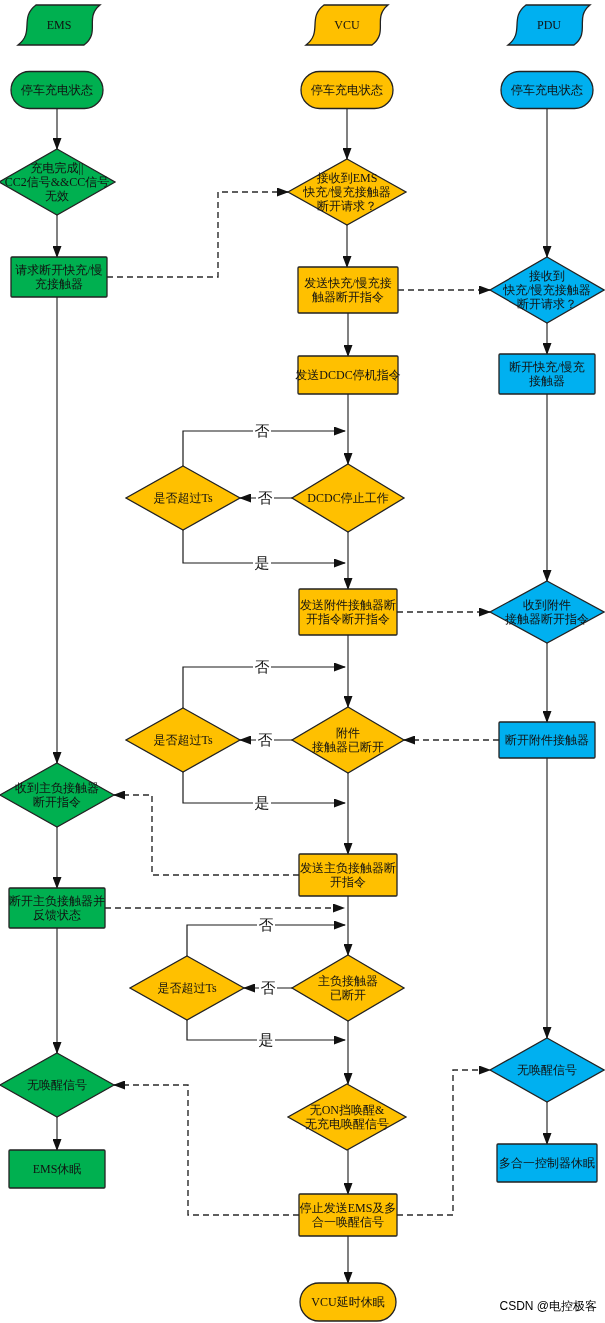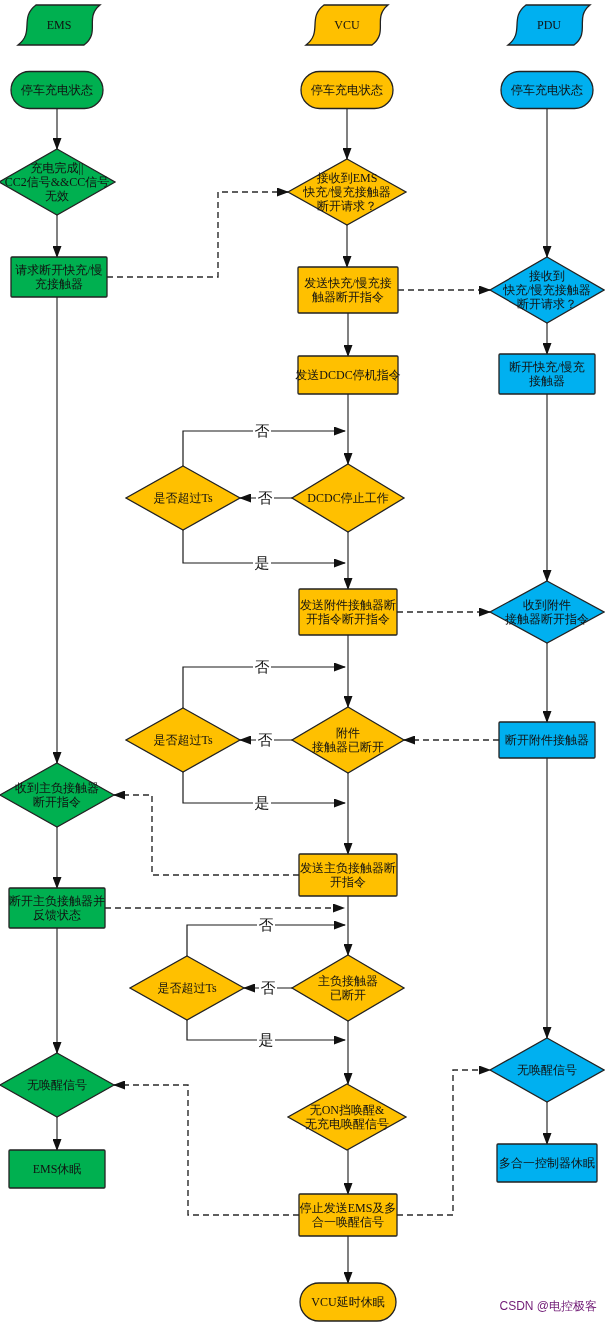--- a/index.html
+++ b/index.html
@@ -6,21 +6,21 @@
   .canvas{position:relative;width:605px;height:1323px;background:#ffffff;overflow:hidden;
           font-family:"Liberation Sans",sans-serif;}
   svg{position:absolute;left:0;top:0;}
   svg text{font-family:"Liberation Serif","DejaVu Serif",serif;fill:#111;text-anchor:middle;}
   .node-label{font-size:12px;}
   .edge-label{font-size:15px;}
   .edge-flow{stroke:#808080;stroke-width:2;fill:none;}
   .edge-loop{stroke:#1a1a1a;stroke-width:1.2;fill:none;}
   .edge-dashed{stroke:#2a2a2a;stroke-width:1.4;fill:none;stroke-dasharray:6 4;}
   .node-shape{stroke:#222222;stroke-width:1.3;}
-  .watermark{position:absolute;right:8px;bottom:8px;color:#701a75;font-size:12px;
+  .watermark{position:absolute;right:8px;bottom:8px;color:#000000;font-size:12px;
              font-family:"Liberation Sans",sans-serif;}
 </style>
 </head>
 <body>
 
 <div class="canvas">
   <svg id="diagram" width="605" height="1323" viewBox="0 0 605 1323">
       <defs>
         <marker id="arr" viewBox="0 0 12 9" refX="11" refY="4.5" markerWidth="12" markerHeight="9" orient="auto" markerUnits="userSpaceOnUse">
           <path d="M0,0 L12,4.5 L0,9 Z" fill="#111111"></path>

